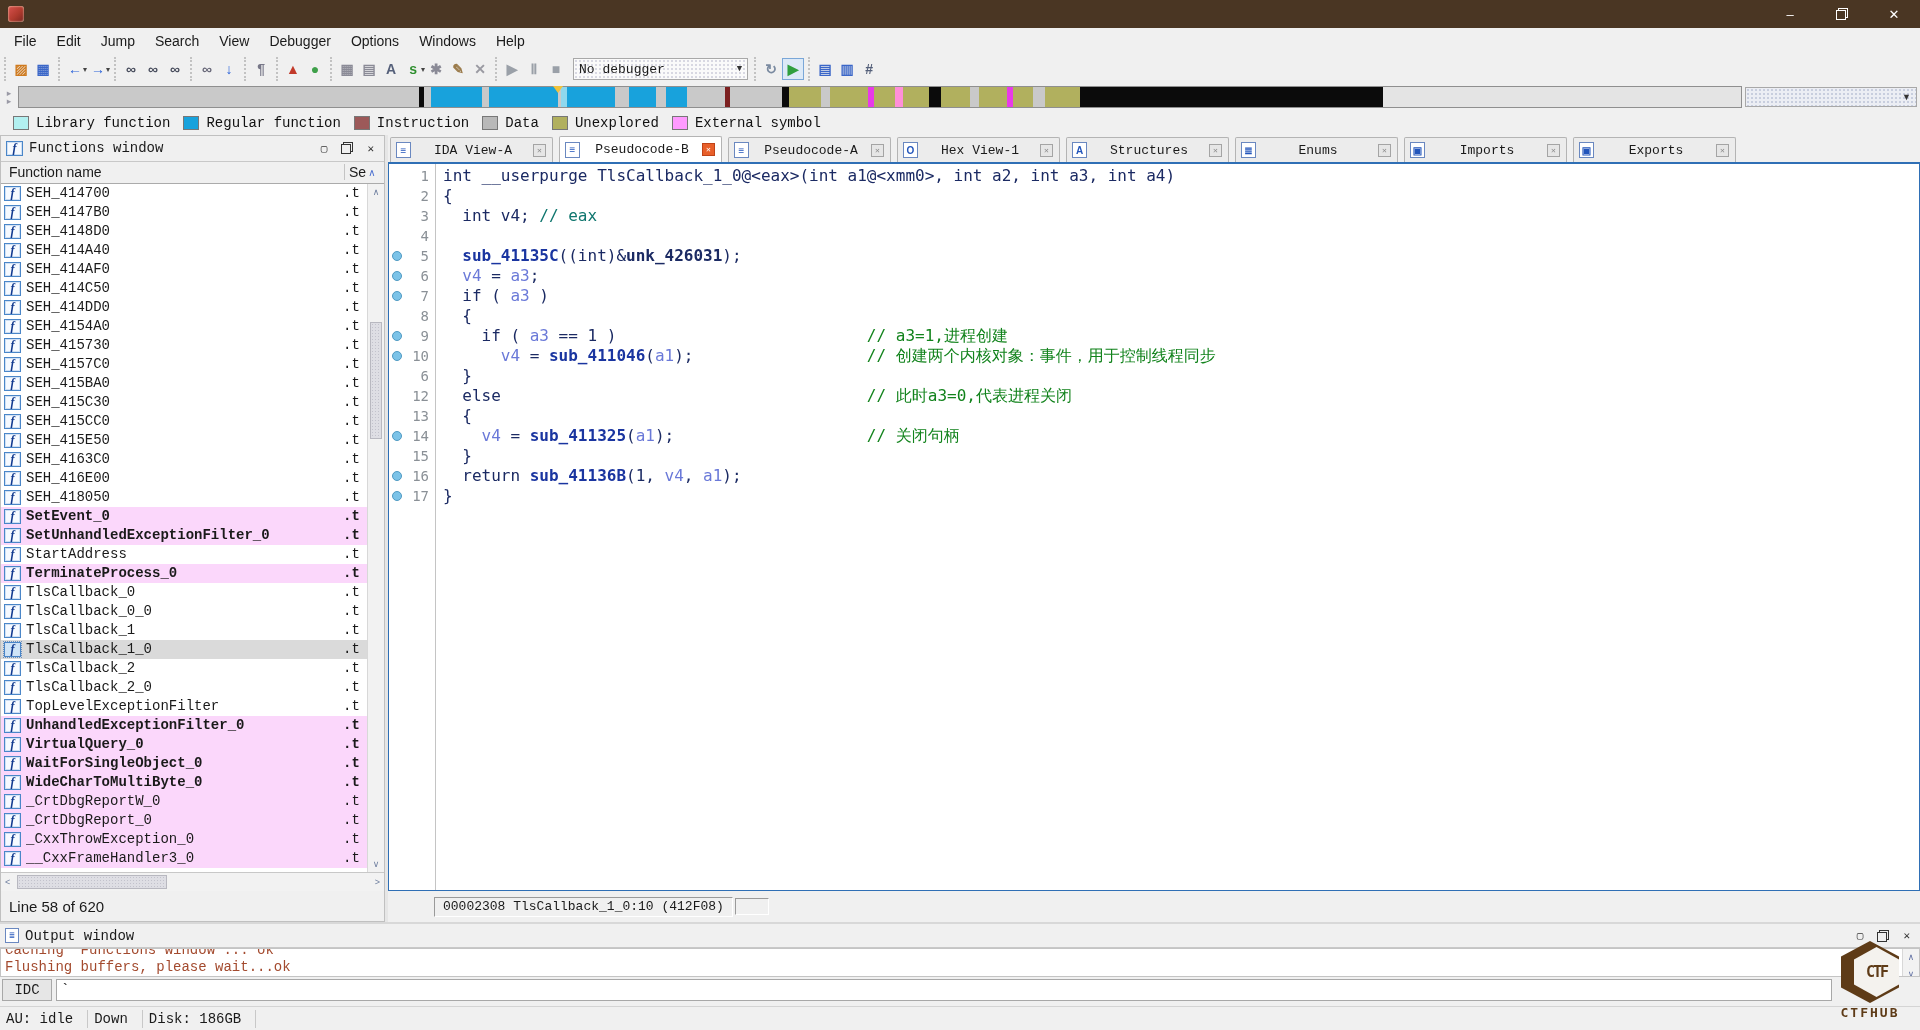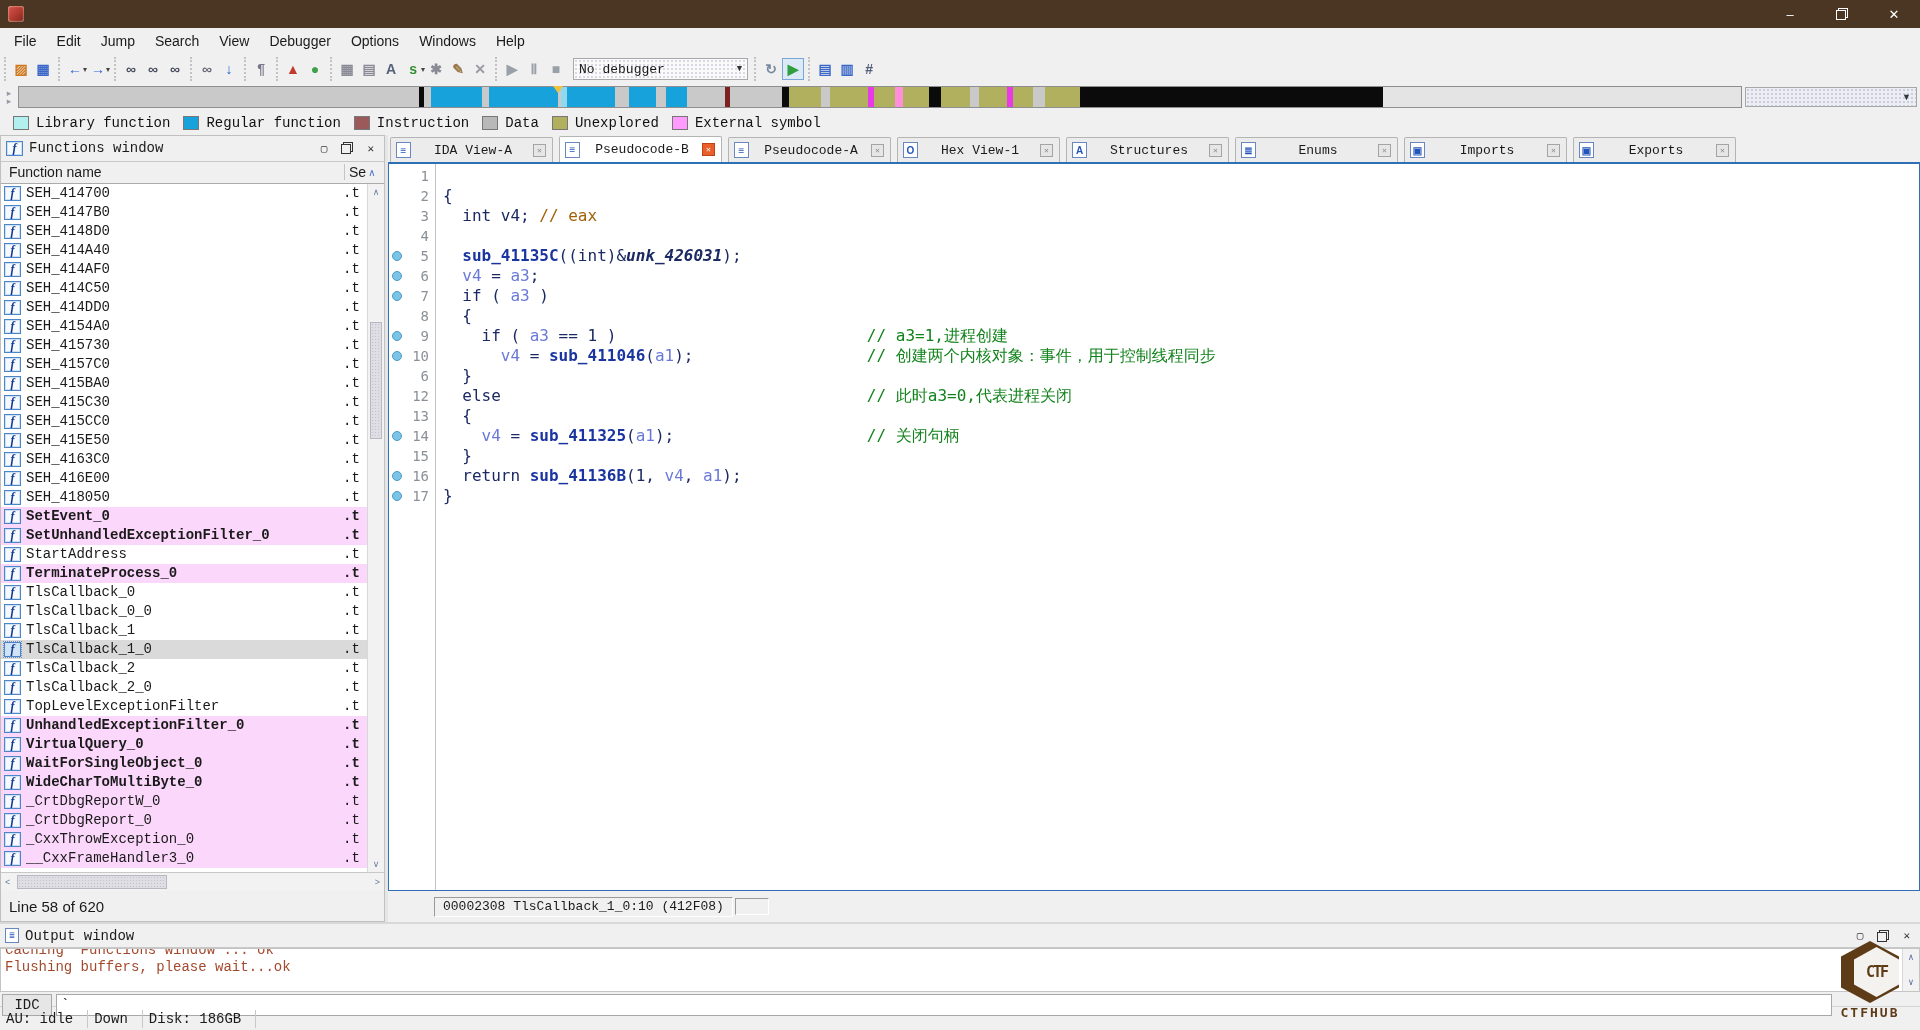--- a/index.html
+++ b/index.html
@@ -100,35 +100,35 @@
 
   .codewrap { height:739px; background:#fff; border:1px solid #2f6fb5; border-top-width:2px; position:relative; overflow:hidden; }
   .codearea { position:absolute; inset:0; font:16px "DejaVu Sans Mono",monospace; line-height:20px; padding-top:2px; }
   .codearea::before { content:""; position:absolute; left:46px; top:0; bottom:0; width:1px; background:#c4c4c4; }
   .cline { display:flex; height:20px; white-space:pre; }
   .gut { width:46px; position:relative; flex:0 0 auto; display:flex; align-items:center; justify-content:flex-end;
          padding-right:6px; color:#8a9096; font-size:14px; }
   .bp { position:absolute; left:3px; top:5px; width:10px; height:10px; border-radius:50%;
         background:#7cc3e8; border:1px solid #4f9ac3; }
   .ctext { padding-left:8px; }
-  .c-k { color:#1b2a63; } .c-f { color:#1a35a0; font-weight:bold; } .c-d { color:#1b2a63; font-weight:bold;font-style:italic; }
-  .c-v { color:#6a79d8; } .c-m { color:#a16207; } .c-g { color:#12831c; }
+  .c-k { color:#1b2a63; } .c-f { color:#1a35a0; font-weight:bold; } .c-d { color:#1b2a63; font-weight:bold; }
+  .c-v { color:#6a79d8; } .c-m { color:#0f766e; } .c-g { color:#12831c; }
 
   .panestatus { height:31px; background:#f0f0f0; display:flex; align-items:center; font:13px "Liberation Mono",monospace; }
   .ps-cell { margin-left:46px; padding:1px 8px 2px; border:1px solid; border-color:#9a9a9a #fff #fff #9a9a9a; background:#f0f0f0; }
   .ps-cell2 { width:34px; height:17px; margin-left:2px; border:1px solid; border-color:#9a9a9a #fff #fff #9a9a9a; }
 
   
   .outwrap { height:84px; background:#f0f0f0; border-top:2px solid #d8d8d8; }
   .out-title { height:24px; display:flex; align-items:center; border-bottom:1px solid #c8c8c8; font:14px "Liberation Mono",monospace; }
   .out-icon { width:14px; height:15px; border:1px solid #6a88c0; background:#fff; color:#2255bb; font-size:9px;
               display:flex; align-items:center; justify-content:center; margin:0 6px 0 5px; }
   .out-ctl { margin-left:auto; display:flex; gap:14px; padding-right:10px; align-items:center; font-size:11px; color:#333; }
   .out-ctl .glyph-restore::after { background:#f0f0f0; }
-  .out-text { height:44px; background:#fff; border:1px solid #c4c4c4; overflow:hidden; position:relative;
+  .out-text { height:29px; background:#fff; border:1px solid #c4c4c4; overflow:hidden; position:relative;
               font:14px "Liberation Mono",monospace; color:#a34a2e; padding-left:4px; }
   .out-lines { margin-top:-7px; line-height:17px; white-space:pre; }
   .out-scroll { position:absolute; right:0; top:0; bottom:0; width:17px; background:#f2f2f2; border-left:1px solid #d8d8d8;
                 display:flex; flex-direction:column; justify-content:space-between; align-items:center; font-size:9px; color:#5a6a9f; }
   .idc-row { height:26px; display:flex; align-items:center; background:#f0f0f0; }
   .idc-btn { width:50px; height:22px; margin-left:2px; border:1px solid #a8a8a8; background:#e6e6e6;
              display:flex; align-items:center; justify-content:center; font:14px "Liberation Mono",monospace; }
   .idc-input { flex:1; height:22px; margin:0 88px 0 4px; border:1px solid #a8a8a8; background:#fff;
                font:14px "Liberation Mono",monospace; color:#222; padding-left:4px; display:flex; align-items:center; }
 
@@ -533,21 +533,21 @@
             <span class="tclose">✕</span>
           </div>
           <div class="tab">
             <span class="ticon">▣</span>
             <span class="tlabel">Exports</span>
             <span class="tclose">✕</span>
           </div>
         </div>
       <div class="codewrap">
         <div class="codearea" id="codearea">
-            <div class="cline"><span class="gut"><span>1</span></span></div>
+            <div class="cline"><span class="gut"><span>1</span></span><span class="ctext"><span class="c-k">int __userpurge TlsCallback_1_0@&lt;eax&gt;(int a1@&lt;xmm0&gt;, int a2, int a3, int a4)</span></span></div>
             <div class="cline"><span class="gut"><span>2</span></span><span class="ctext"><span class="c-k">{</span></span></div>
             <div class="cline"><span class="gut"><span>3</span></span><span class="ctext"><span class="c-k">  int v4; </span><span class="c-m">// eax</span></span></div>
             <div class="cline"><span class="gut"><span>4</span></span><span class="ctext"></span></div>
             <div class="cline"><span class="gut"><span class="bp"></span><span>5</span></span><span class="ctext"><span class="c-k">  </span><span class="c-f">sub_41135C</span><span class="c-k">((int)&amp;</span><span class="c-d">unk_426031</span><span class="c-k">);</span></span></div>
             <div class="cline"><span class="gut"><span class="bp"></span><span>6</span></span><span class="ctext"><span class="c-k">  </span><span class="c-v">v4</span><span class="c-k"> = </span><span class="c-v">a3</span><span class="c-k">;</span></span></div>
             <div class="cline"><span class="gut"><span class="bp"></span><span>7</span></span><span class="ctext"><span class="c-k">  if ( </span><span class="c-v">a3</span><span class="c-k"> )</span></span></div>
             <div class="cline"><span class="gut"><span>8</span></span><span class="ctext"><span class="c-k">  {</span></span></div>
             <div class="cline"><span class="gut"><span class="bp"></span><span>9</span></span><span class="ctext"><span class="c-k">    if ( </span><span class="c-v">a3</span><span class="c-k"> == 1 )</span><span class="c-k">                          </span><span class="c-g">// a3=1,进程创建</span></span></div>
             <div class="cline"><span class="gut"><span class="bp"></span><span>10</span></span><span class="ctext"><span class="c-k">      </span><span class="c-v">v4</span><span class="c-k"> = </span><span class="c-f">sub_411046</span><span class="c-k">(</span><span class="c-v">a1</span><span class="c-k">);</span><span class="c-k">                  </span><span class="c-g">// 创建两个内核对象：事件，用于控制线程同步</span></span></div>
             <div class="cline"><span class="gut"><span>6</span></span><span class="ctext"><span class="c-k">  }</span></span></div>

